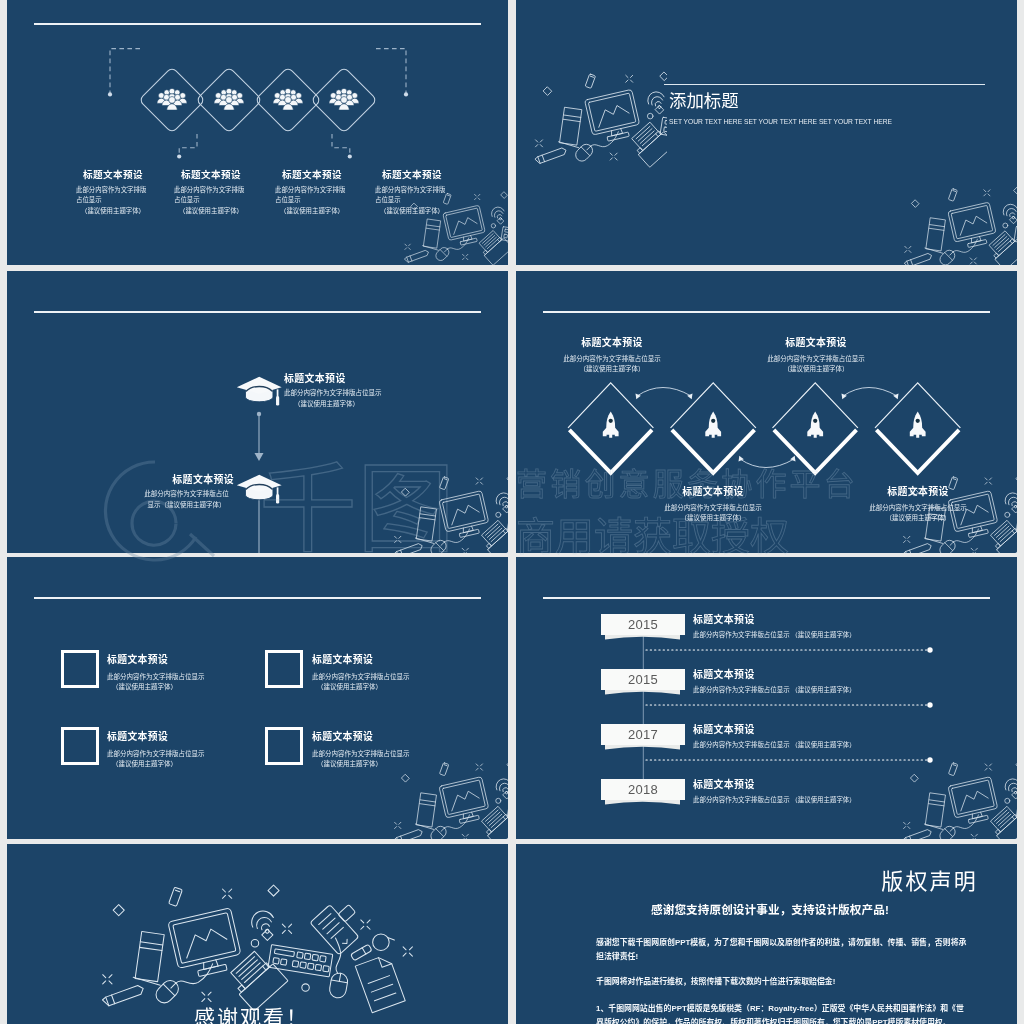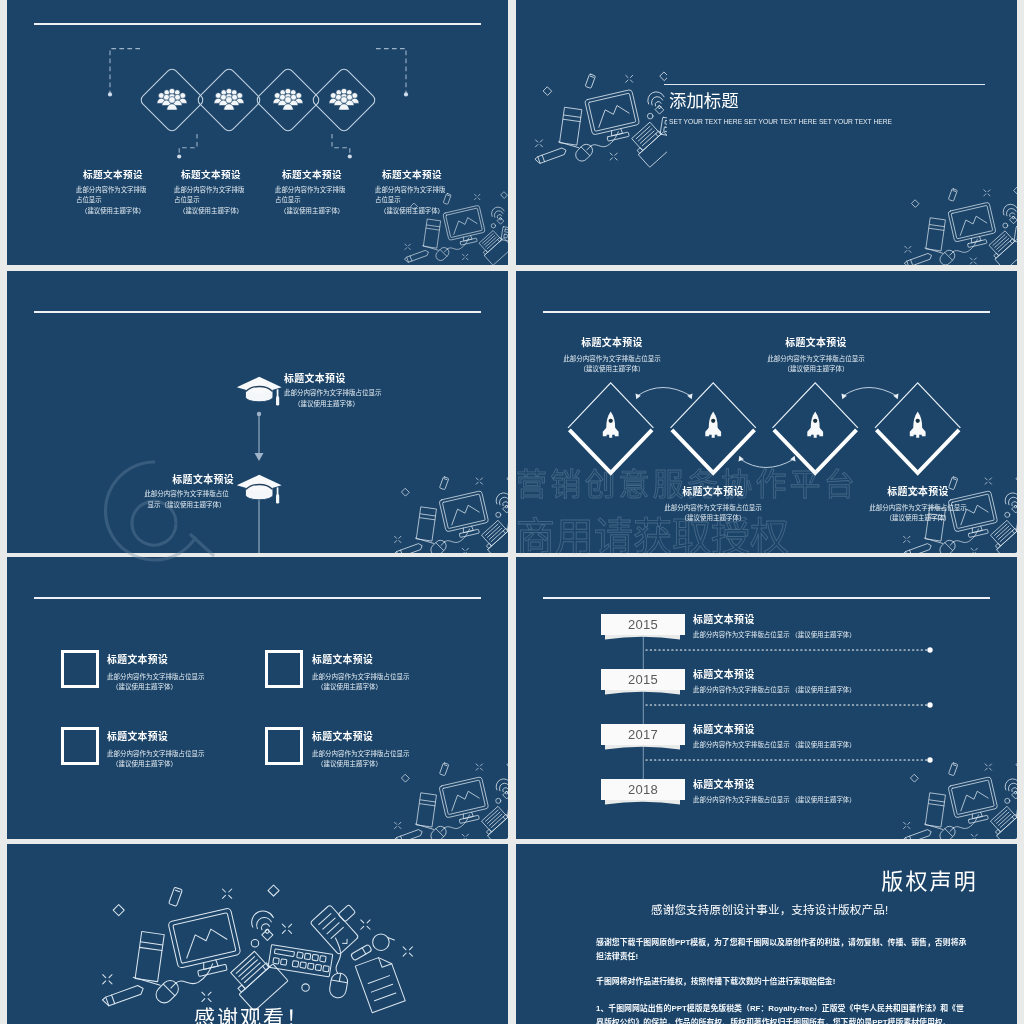--- a/index.html
+++ b/index.html
@@ -54,21 +54,21 @@
            font-size:13px;color:#5a5a5a;letter-spacing:.3px;z-index:2}
   .tl-txt{position:absolute;width:260px}
   .tl-txt .ttl{font-size:9.9px}
   .tl-txt .bdy{font-size:6.45px;margin-top:4px;white-space:nowrap}
 
   
   .s7-title{position:absolute;width:501px;text-align:center;color:#fff;font-size:21px;letter-spacing:2px}
 
   
   .s8-title{position:absolute;width:385px;text-align:right;color:#fff;font-size:22px;letter-spacing:2.2px}
-  .s8-lead{position:absolute;text-align:center;color:#fff;font-size:11.6px;font-weight:normal;letter-spacing:.1px;white-space:nowrap}
+  .s8-lead{position:absolute;text-align:center;color:#fff;font-size:11.6px;font-weight:bold;letter-spacing:.1px;white-space:nowrap}
   .s8-p{position:absolute;color:#f2f6fa;font-size:7.9px;line-height:1.72;font-weight:bold;width:374px}
 
   
   .wm{position:absolute;left:0;top:0;width:1024px;height:1024px;pointer-events:none;z-index:50}
   .wm-logo{position:absolute;left:259px;top:460px;font-size:98px;line-height:1;
            color:transparent;-webkit-text-stroke:1.3px rgba(176,200,222,0.26);
            letter-spacing:0px;white-space:nowrap}
   .wm-l1{position:absolute;left:516px;top:469px;font-size:31px;line-height:1;
          color:transparent;-webkit-text-stroke:0.9px rgba(176,200,222,0.26);
          letter-spacing:3.2px;white-space:nowrap}
@@ -236,20 +236,21 @@
 </svg>
 
 <div class="wm">
   <svg width="1024" height="1024" viewBox="0 0 1024 1024" style="position:absolute;left:0;top:0">
     <g fill="none" stroke="#6d8aa6" stroke-width="3.2" opacity="0.34">
       <path d="M155,462 A49,49 0 1 0 196,537"></path>
       <path d="M176,523 A22,22 0 1 0 176,523.4"></path>
       <path d="M190,534 L214,556"></path>
     </g>
   </svg>
+  <div class="wm-logo">千图</div>
   <div class="wm-l1">营销创意服务协作平台</div>
   <div class="wm-l2">商用请获取授权</div>
 </div>
 
 <div class="deck">
 
 <div class="slide s7">
   <svg class="doodle" style="left:89px;top:39px;width:320px;height:140px" viewBox="0 0 310 135">
     <use href="#doodle-art"></use>
   </svg>

